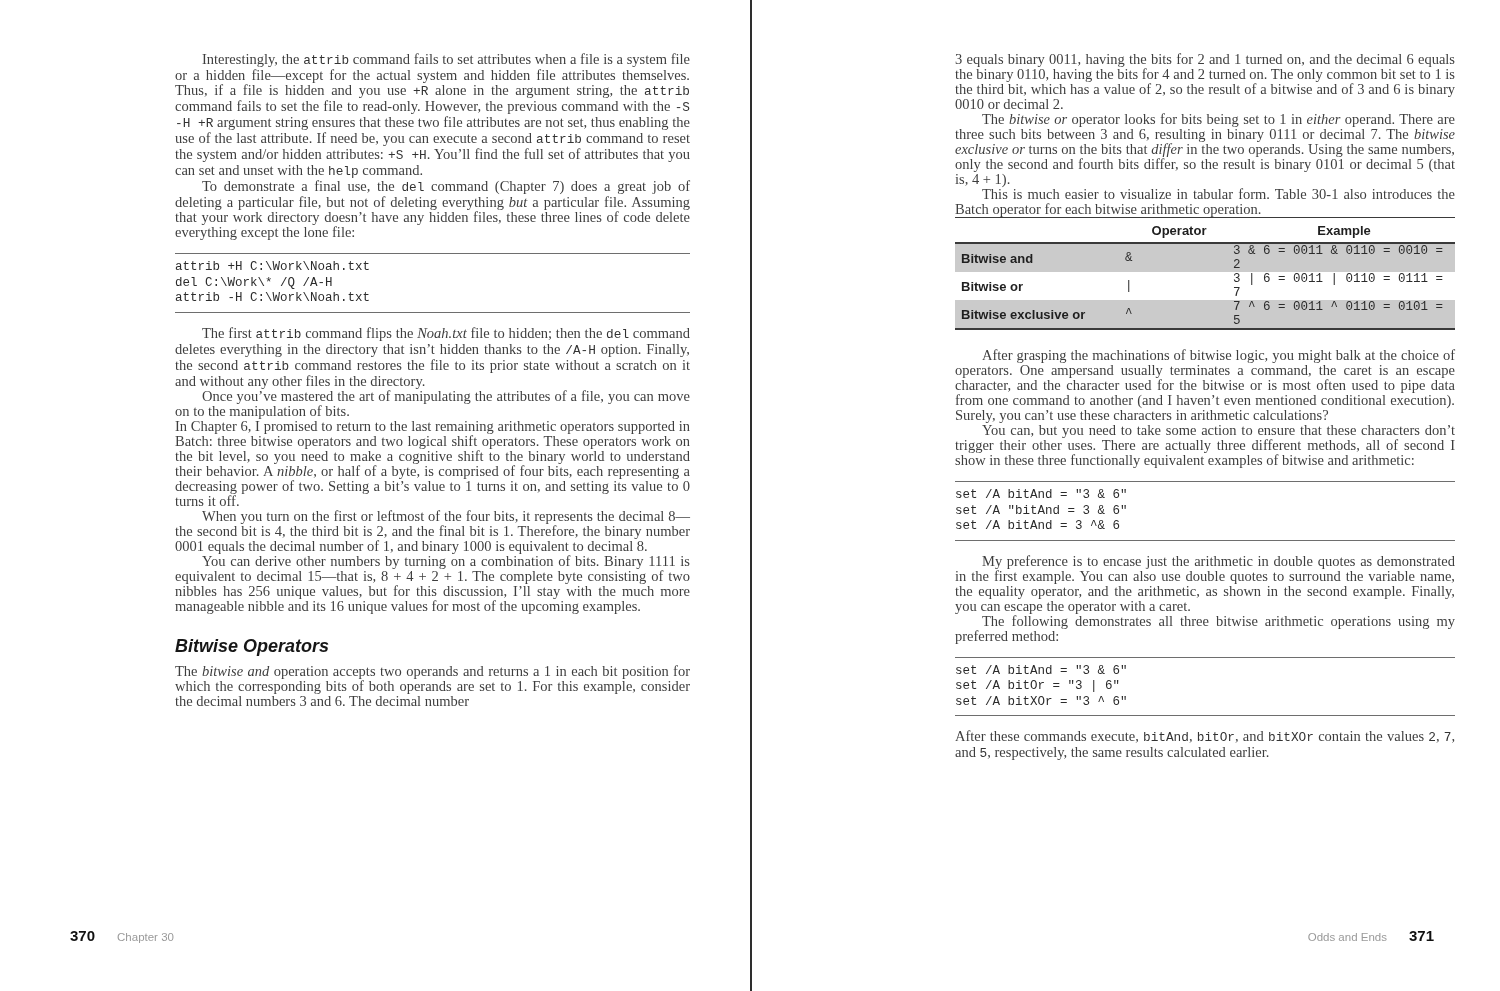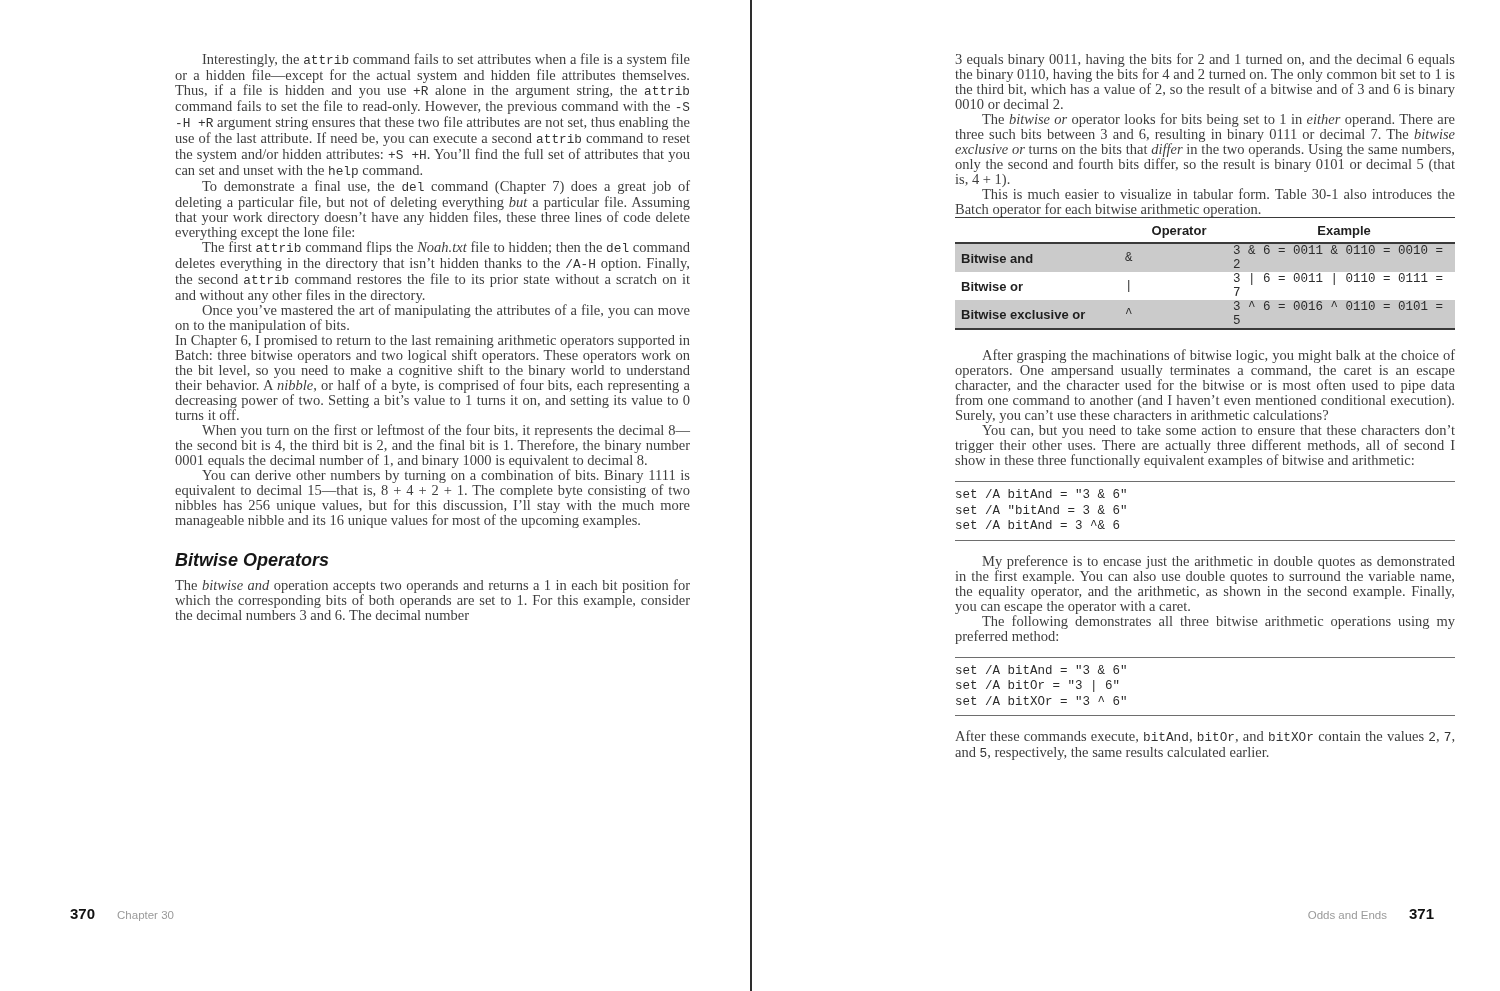--- a/index.html
+++ b/index.html
@@ -47,34 +47,37 @@
   table.optable thead th {
     font-family:"Liberation Sans", sans-serif; font-weight:bold; font-size:13px; color:#1f1f1f;
     text-align:center; height:24px; padding:0; border-bottom:2px solid #3a3a3a;
   }
   table.optable tbody tr { height:23px; }
   table.optable tbody tr.shaded { background:#cbcbcb; }
   table.optable td { padding:0; vertical-align:middle; }
   td.lbl { font-family:"Liberation Sans", sans-serif; font-weight:bold; font-size:13px; color:#1f1f1f; padding-left:6px !important; }
   td.op, td.ex { font-family:"Liberation Mono", monospace; font-size:12.5px; color:#2b2b2b; }
 
-  .footer { position:absolute; top:905px; display:flex; align-items:baseline; gap:22px; }
+  .footer { position:absolute; top:927px; display:flex; align-items:baseline; gap:22px; }
   .footer-left { left:70px; }
   .footer-right { right:66px; }
   .folio { font-family:"Liberation Sans", sans-serif; font-weight:bold; font-size:15px; color:#111; }
   .running { font-family:"Liberation Sans", sans-serif; font-size:11.5px; color:#9a9a9a; }
 </style>
 </head>
 <body>
 
 <div class="divider"></div>
 
 <section class="page page-left">
   <p class="body ind">Interestingly, the <span class="mono">attrib</span> command fails to set attributes when a file is a system file or a hidden file—except for the actual system and hidden file attributes themselves. Thus, if a file is hidden and you use <span class="mono">+R</span> alone in the argument string, the <span class="mono">attrib</span> command fails to set the file to read-only. However, the previous command with the <span class="mono">-S -H +R</span> argument string ensures that these two file attributes are not set, thus enabling the use of the last attribute. If need be, you can execute a second <span class="mono">attrib</span> command to reset the system and/or hidden attributes: <span class="mono">+S +H</span>. You’ll find the full set of attributes that you can set and unset with the <span class="mono">help</span> command.</p>
   <p class="body ind">To demonstrate a final use, the <span class="mono">del</span> command (Chapter 7) does a great job of deleting a particular file, but not of deleting everything <span class="ital">but</span> a particular file. Assuming that your work directory doesn’t have any hidden files, these three lines of code delete everything except the lone file:</p>
+  <pre class="code">attrib +H C:\Work\Noah.txt
+del C:\Work\* /Q /A-H
+attrib -H C:\Work\Noah.txt</pre>
   <p class="body ind">The first <span class="mono">attrib</span> command flips the <span class="ital">Noah.txt</span> file to hidden; then the <span class="mono">del</span> command deletes everything in the directory that isn’t hidden thanks to the <span class="mono">/A-H</span> option. Finally, the second <span class="mono">attrib</span> command restores the file to its prior state without a scratch on it and without any other files in the directory.</p>
   <p class="body ind">Once you’ve mastered the art of manipulating the attributes of a file, you can move on to the manipulation of bits.</p>
   <p class="body">In Chapter 6, I promised to return to the last remaining arithmetic operators supported in Batch: three bitwise operators and two logical shift operators. These operators work on the bit level, so you need to make a cognitive shift to the binary world to understand their behavior. A <span class="ital">nibble</span>, or half of a byte, is comprised of four bits, each representing a decreasing power of two. Setting a bit’s value to 1 turns it on, and setting its value to 0 turns it off.</p>
   <p class="body ind">When you turn on the first or leftmost of the four bits, it represents the decimal 8—the second bit is 4, the third bit is 2, and the final bit is 1. Therefore, the binary number 0001 equals the decimal number of 1, and binary 1000 is equivalent to decimal 8.</p>
   <p class="body ind">You can derive other numbers by turning on a combination of bits. Binary 1111 is equivalent to decimal 15—that is, 8 + 4 + 2 + 1. The complete byte consisting of two nibbles has 256 unique values, but for this discussion, I’ll stay with the much more manageable nibble and its 16 unique values for most of the upcoming examples.</p>
   <h2 class="subsection">Bitwise Operators</h2>
   <p class="body">The <span class="ital">bitwise and</span> operation accepts two operands and returns a 1 in each bit position for which the corresponding bits of both operands are set to 1. For this example, consider the decimal numbers 3 and 6. The decimal number</p>
 </section>
 
 <section class="page page-right">
@@ -103,21 +106,21 @@
         <td class="ex">3 &amp; 6 = 0011 &amp; 0110 = 0010 = 2</td>
       </tr>
       <tr>
         <td class="lbl">Bitwise or</td>
         <td class="op">|</td>
         <td class="ex">3 | 6 = 0011 | 0110 = 0111 = 7</td>
       </tr>
       <tr class="shaded">
         <td class="lbl">Bitwise exclusive or</td>
         <td class="op">^</td>
-        <td class="ex">3 ^ 6 = 0016 ^ 0110 = 0101 = 5</td>
+        <td class="ex">7 ^ 6 = 0011 ^ 0110 = 0101 = 5</td>
       </tr>
     </tbody>
   </table>
 
   <p class="body ind" style="margin-top:18px">After grasping the machinations of bitwise logic, you might balk at the choice of operators. One ampersand usually terminates a command, the caret is an escape character, and the character used for the bitwise or is most often used to pipe data from one command to another (and I haven’t even mentioned conditional execution). Surely, you can’t use these characters in arithmetic calculations?</p>
   <p class="body ind">You can, but you need to take some action to ensure that these characters don’t trigger their other uses. There are actually three different methods, all of second I show in these three functionally equivalent examples of bitwise and arithmetic:</p>
   <pre class="code">set /A bitAnd = "3 &amp; 6"
 set /A "bitAnd = 3 &amp; 6"
 set /A bitAnd = 3 ^&amp; 6</pre>
   <p class="body ind">My preference is to encase just the arithmetic in double quotes as demonstrated in the first example. You can also use double quotes to surround the variable name, the equality operator, and the arithmetic, as shown in the second example. Finally, you can escape the operator with a caret.</p>

